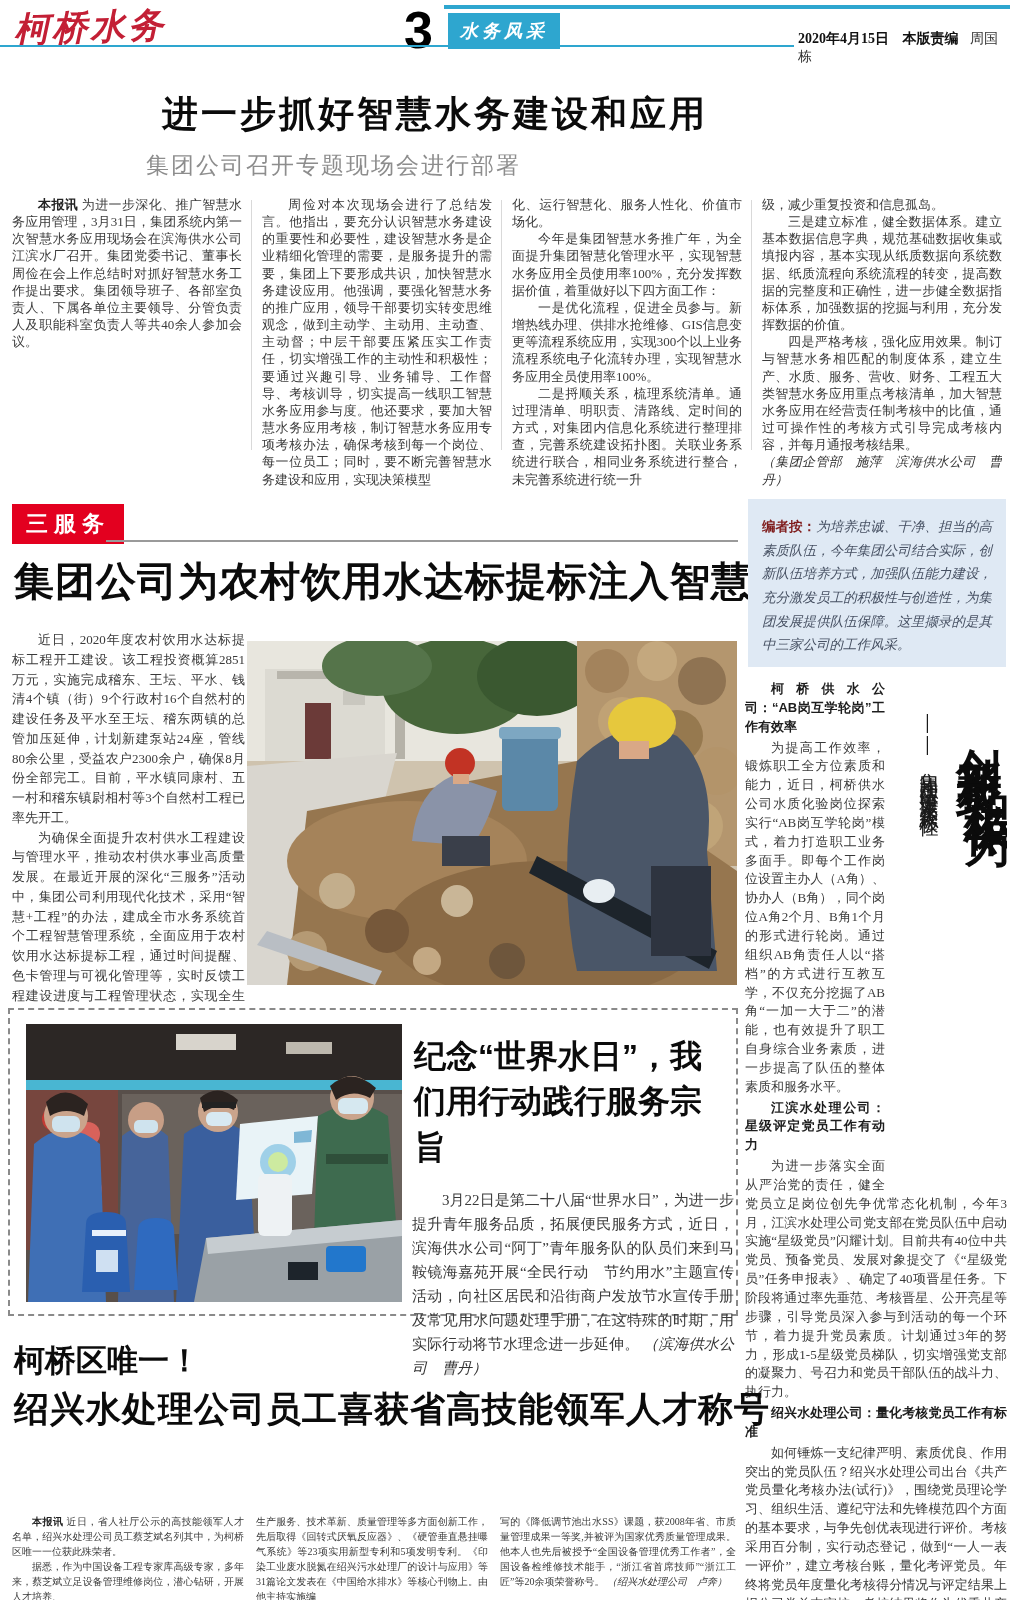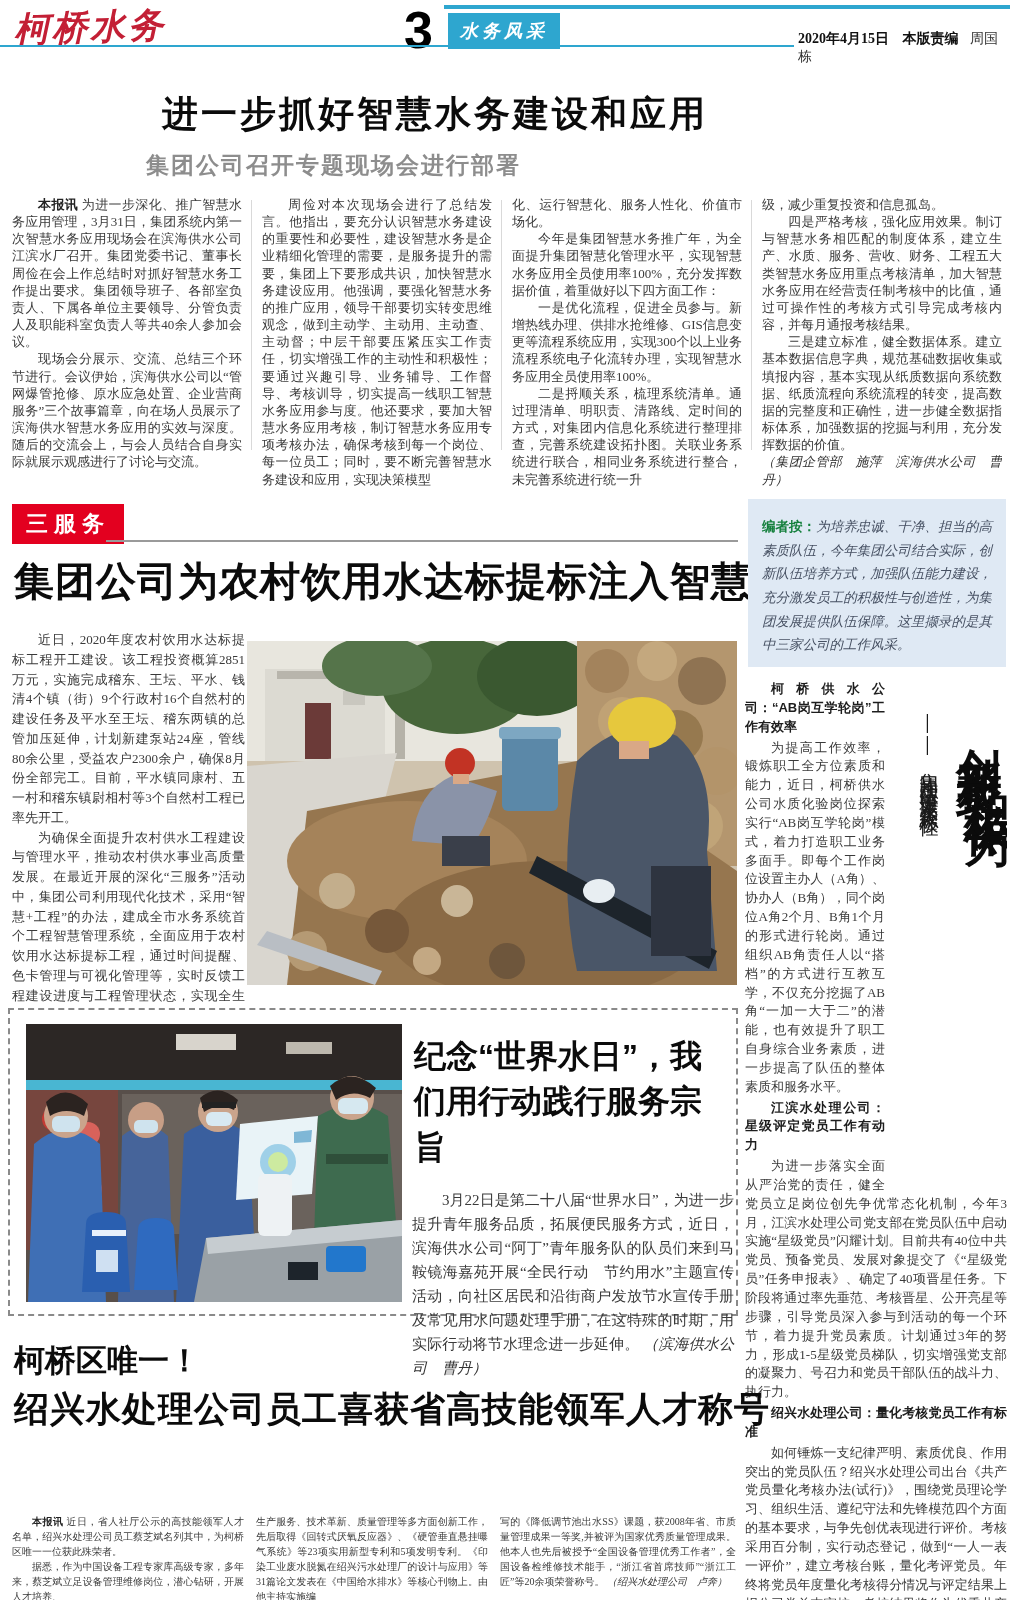--- a/index.html
+++ b/index.html
@@ -21,21 +21,21 @@
                font-family:"Liberation Sans","DejaVu Sans",sans-serif; }
   .dateline  { position:absolute; left:798px; top:30px; width:212px; font-size:14px; color:#111;
                font-family:"Liberation Serif","DejaVu Serif",serif; }
   .dateline b{ font-weight:bold; }
   .dateline .ed-name { font-weight:normal; color:#333; margin-left:8px; }
 
   
   .h1 { position:absolute; left:0; top:90px; width:870px; text-align:center; font-size:36px; font-weight:900;
         color:#0b0b0b; letter-spacing:3px; font-family:"Liberation Sans","DejaVu Sans",sans-serif; }
   .h1sub { position:absolute; left:146px; top:150px; font-size:23px; color:#8d8d8d; letter-spacing:2px;
-        font-family:"Liberation Sans","DejaVu Sans",sans-serif;font-weight:bold; }
+        font-family:"Liberation Sans","DejaVu Sans",sans-serif; }
   .h2 { position:absolute; left:14px; top:554px; font-size:40px; font-weight:900; color:#0b0b0b;
         letter-spacing:1px; font-family:"Liberation Sans","DejaVu Sans",sans-serif; }
   .h3 { position:absolute; font-size:32px; font-weight:900; color:#0b0b0b; line-height:1.42;
         font-family:"Liberation Sans","DejaVu Sans",sans-serif; }
   .h4a { position:absolute; left:14px; top:1340px; font-size:31px; font-weight:900; color:#0b0b0b;
         font-family:"Liberation Sans","DejaVu Sans",sans-serif; }
   .h4b { position:absolute; left:14px; top:1386px; font-size:35px; font-weight:700; color:#0b0b0b;
         letter-spacing:1px; font-family:"Liberation Sans","DejaVu Sans",sans-serif; }
 
   .badge { position:absolute; left:12px; top:504px; background:#e3001f; color:#fff; font-size:22px;
@@ -51,21 +51,21 @@
   .lead { font-weight:bold; font-family:"Liberation Sans","DejaVu Sans",sans-serif; color:#222; }
   .sig { font-style:italic; color:#333; }
   .rule { position:absolute; width:1px; background:#d9d9d9; }
 
   .rural { left:12px; top:630px; width:233px; height:372px; font-size:13px; line-height:1.52; overflow:hidden; }
 
   
   .ednote { position:absolute; left:748px; top:499px; width:258px; height:168px; background:#dfe9f4;
             padding:16px 14px; font-size:13.5px; font-style:italic; line-height:1.75; color:#465062;
             text-align:justify; }
-  .ednote b { font-style:normal; font-weight:bold; color:#15803d; }
+  .ednote b { font-style:normal; font-weight:bold; color:#7f1d1d; }
 
   
   .rightcol { position:absolute; left:745px; top:678px; width:262px; height:922px; overflow:hidden;
               font-size:13px; line-height:1.45; text-align:justify; color:#3a3a3a; }
   .vtitle { float:right; width:112px; height:500px; margin:0 0 8px 10px; position:relative; }
   .vt-main { position:absolute; top:34px; right:2px; writing-mode:vertical-rl; font-size:46px;
              font-weight:900; color:#0b0b0b; letter-spacing:8px; line-height:1.1;
              font-family:"Liberation Sans","DejaVu Sans",sans-serif; }
   .vt-main .stagger { position:relative; left:8px; top:16px; }
   .vt-sub { position:absolute; top:36px; right:64px; writing-mode:vertical-rl; font-size:19px;
@@ -100,43 +100,42 @@
     <b style="margin-left:10px">本版责编</b>
     <span class="ed-name">周国栋</span>
   </div>
 
   <div class="h1">进一步抓好智慧水务建设和应用</div>
   <div class="h1sub">集团公司召开专题现场会进行部署</div>
 
   <div class="col a1col" style="left:12px">
     <p class="para"><b class="lead">本报讯</b>
       <span>为进一步深化、推广智慧水务应用管理，3月31日，集团系统内第一次智慧水务应用现场会在滨海供水公司江滨水厂召开。集团党委书记、董事长周俭在会上作总结时对抓好智慧水务工作提出要求。集团领导班子、各部室负责人、下属各单位主要领导、分管负责人及职能科室负责人等共40余人参加会议。</span></p>
-    <p class="para">现场会分展示、交流、总结三个环节进行。会议伊始，滨海供水公司以“管网爆管抢修、原水应急处置、企业营商服务”三个故事篇章，向在场人员展示了滨海供水智慧水务应用的实效与深度。随后的交流会上，与会人员结合自身实际就展示观感进行了讨论与交流。</p>
   </div>
   <div class="rule" style="left:251px; top:200px; height:250px"></div>
   <div class="col a1col" style="left:262px">
     <div>
         <p class="para">周俭对本次现场会进行了总结发言。他指出，要充分认识智慧水务建设的重要性和必要性，建设智慧水务是企业精细化管理的需要，是服务提升的需要，集团上下要形成共识，加快智慧水务建设应用。他强调，要强化智慧水务的推广应用，领导干部要切实转变思维观念，做到主动学、主动用、主动查、主动督；中层干部要压紧压实工作责任，切实增强工作的主动性和积极性；要通过兴趣引导、业务辅导、工作督导、考核训导，切实提高一线职工智慧水务应用参与度。他还要求，要加大智慧水务应用考核，制订智慧水务应用专项考核办法，确保考核到每一个岗位、每一位员工；同时，要不断完善智慧水务建设和应用，实现决策模型</p>
       </div>
   </div>
   <div class="rule" style="left:501px; top:200px; height:250px"></div>
   <div class="col a1col" style="left:512px">
     <p class="para no-indent">化、运行智慧化、服务人性化、价值市场化。</p>
     <div>
         <p class="para">今年是集团智慧水务推广年，为全面提升集团智慧化管理水平，实现智慧水务应用全员使用率100%，充分发挥数据价值，着重做好以下四方面工作：</p>
         <p class="para">一是优化流程，促进全员参与。新增热线办理、供排水抢维修、GIS信息变更等流程系统应用，实现300个以上业务流程系统电子化流转办理，实现智慧水务应用全员使用率100%。</p>
         <p class="para">二是捋顺关系，梳理系统清单。通过理清单、明职责、清路线、定时间的方式，对集团内信息化系统进行整理排查，完善系统建设拓扑图。关联业务系统进行联合，相同业务系统进行整合，未完善系统进行统一升</p>
       </div>
   </div>
   <div class="rule" style="left:751px; top:200px; height:250px"></div>
   <div class="col a1col" style="left:762px; width:240px">
     <p class="para no-indent">级，减少重复投资和信息孤岛。</p>
     <div>
+        <p class="para">三是建立标准，健全数据体系。建立基本数据信息字典，规范基础数据收集或填报内容，基本实现从纸质数据向系统数据、纸质流程向系统流程的转变，提高数据的完整度和正确性，进一步健全数据指标体系，加强数据的挖掘与利用，充分发挥数据的价值。</p>
         <p class="para">四是严格考核，强化应用效果。制订与智慧水务相匹配的制度体系，建立生产、水质、服务、营收、财务、工程五大类智慧水务应用重点考核清单，加大智慧水务应用在经营责任制考核中的比值，通过可操作性的考核方式引导完成考核内容，并每月通报考核结果。</p>
-        <p class="para">三是建立标准，健全数据体系。建立基本数据信息字典，规范基础数据收集或填报内容，基本实现从纸质数据向系统数据、纸质流程向系统流程的转变，提高数据的完整度和正确性，进一步健全数据指标体系，加强数据的挖掘与利用，充分发挥数据的价值。</p>
       </div>
     <p class="sig">（集团企管部　施萍　滨海供水公司　曹丹）</p>
   </div>
 
   <div class="badge">三服务</div>
   <div class="badge-line"></div>
   <div class="h2">集团公司为农村饮用水达标提标注入智慧元素</div>
 
   <div class="col rural">
     <p class="para">近日，2020年度农村饮用水达标提标工程开工建设。该工程投资概算2851万元，实施完成稽东、王坛、平水、钱清4个镇（街）9个行政村16个自然村的建设任务及平水至王坛、稽东两镇的总管加压延伸，计划新建泵站24座，管线80余公里，受益农户2300余户，确保8月份全部完工。目前，平水镇同康村、五一村和稽东镇尉相村等3个自然村工程已率先开工。</p>

